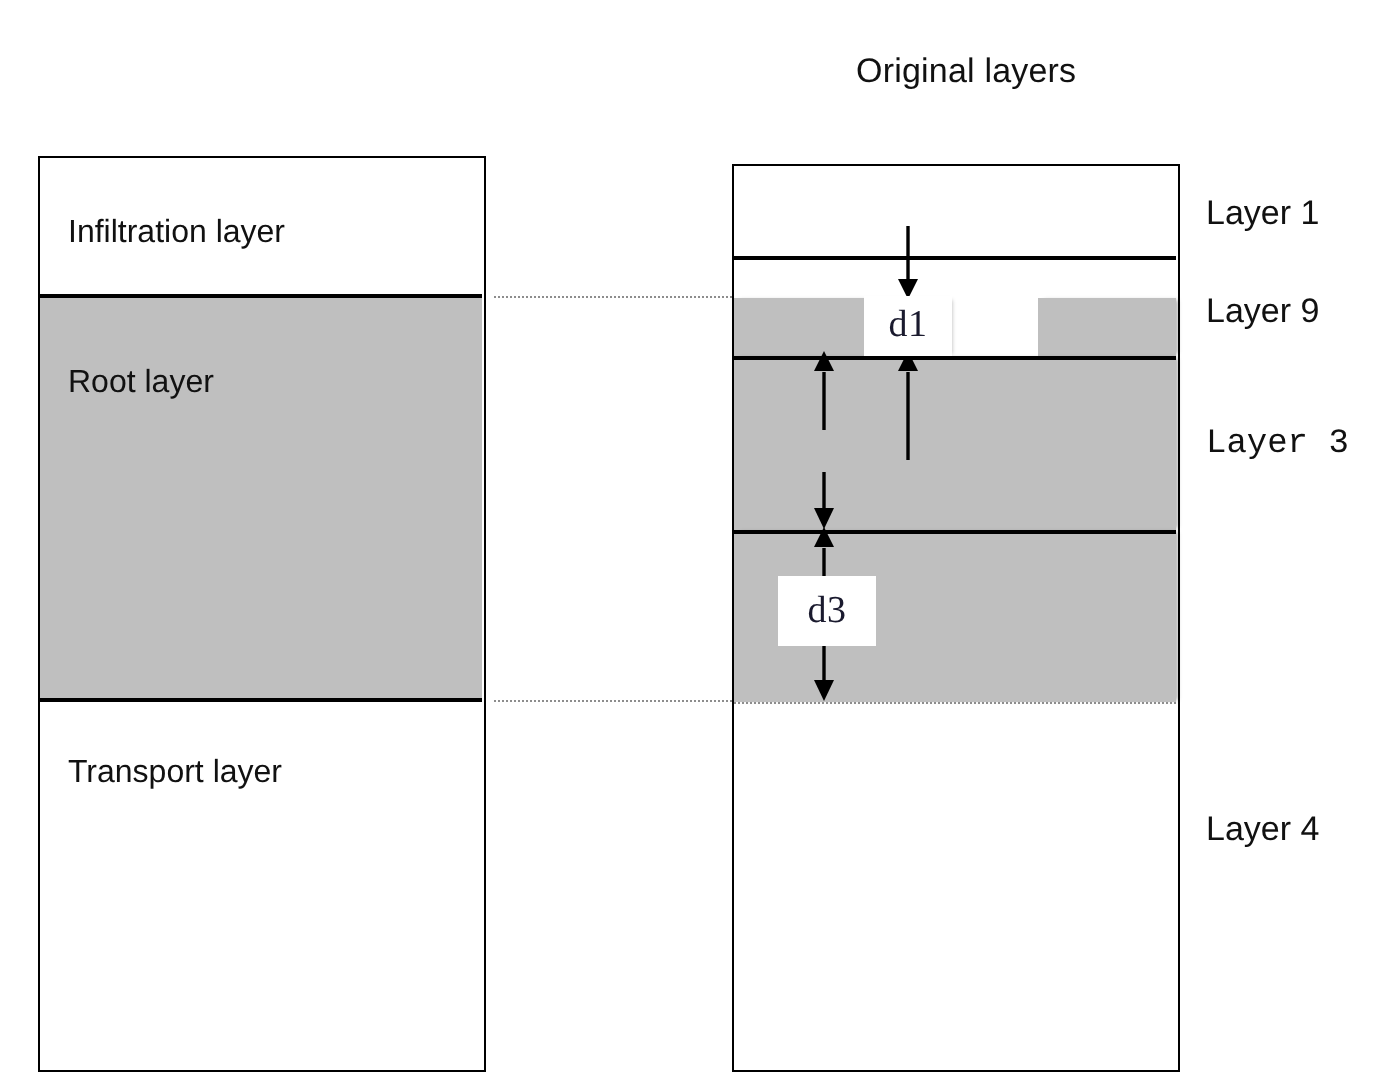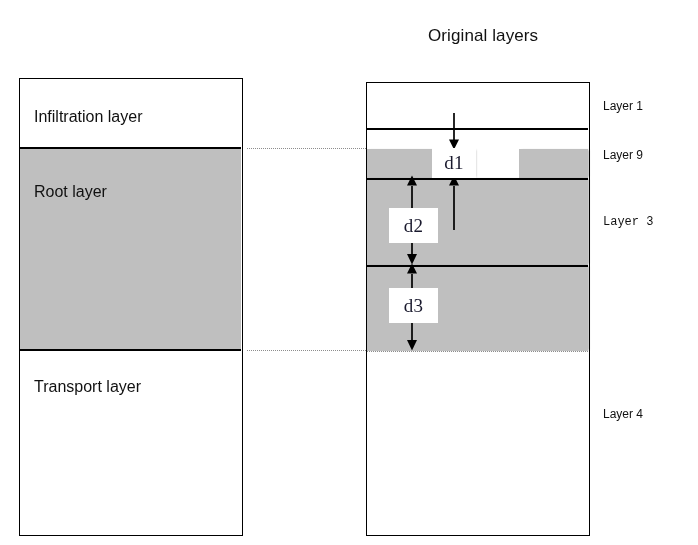--- a/index.html
+++ b/index.html
@@ -61,21 +61,21 @@
     font-size: 16px;
     line-height: 19px;
     color: #111111;
     white-space: nowrap;
   }
 
   
   .layer-caption {
     position: absolute;
     left: 603px;
-    font-size: 12px;
+    font-size: 17px;
     line-height: 19px;
     color: #111111;
     white-space: nowrap;
   }
 
   
   .connector {
     position: absolute;
     height: 0;
     border-top: 1.6px dotted #8d8d8d;
@@ -179,21 +179,20 @@
       <path d="M412,263.5 L417,273.5 L407,273.5 Z" fill="#000000"></path>
     </g>
     <g>
       <line x1="412" y1="312" x2="412" y2="341" stroke="#000000" stroke-width="1.7"></line>
       <path d="M407,340 L417,340 L412,350.5 Z" fill="#000000"></path>
     </g>
   </svg>
 
   <div class="dim-label" style="left:432px; top:148px; width:44px; height:30px;">d1</div>
 
-  <div class="dim-label" style="left:389px; top:208px; width:49px; height:35px;">d2</div>
 
   <div class="dim-label" style="left:389px; top:288px; width:49px; height:35px;">d3</div>
 
   <div class="layer-caption" style="top:97px;">Layer 1</div>
   <div class="layer-caption" style="top:146px;">Layer 9</div>
   <div class="layer-caption" style="top:213px;font-family:Liberation Mono, monospace;">Layer 3</div>
   <div class="layer-caption" style="top:384px;margin-top:21px;">Layer 4</div>
 
 </div>
 

